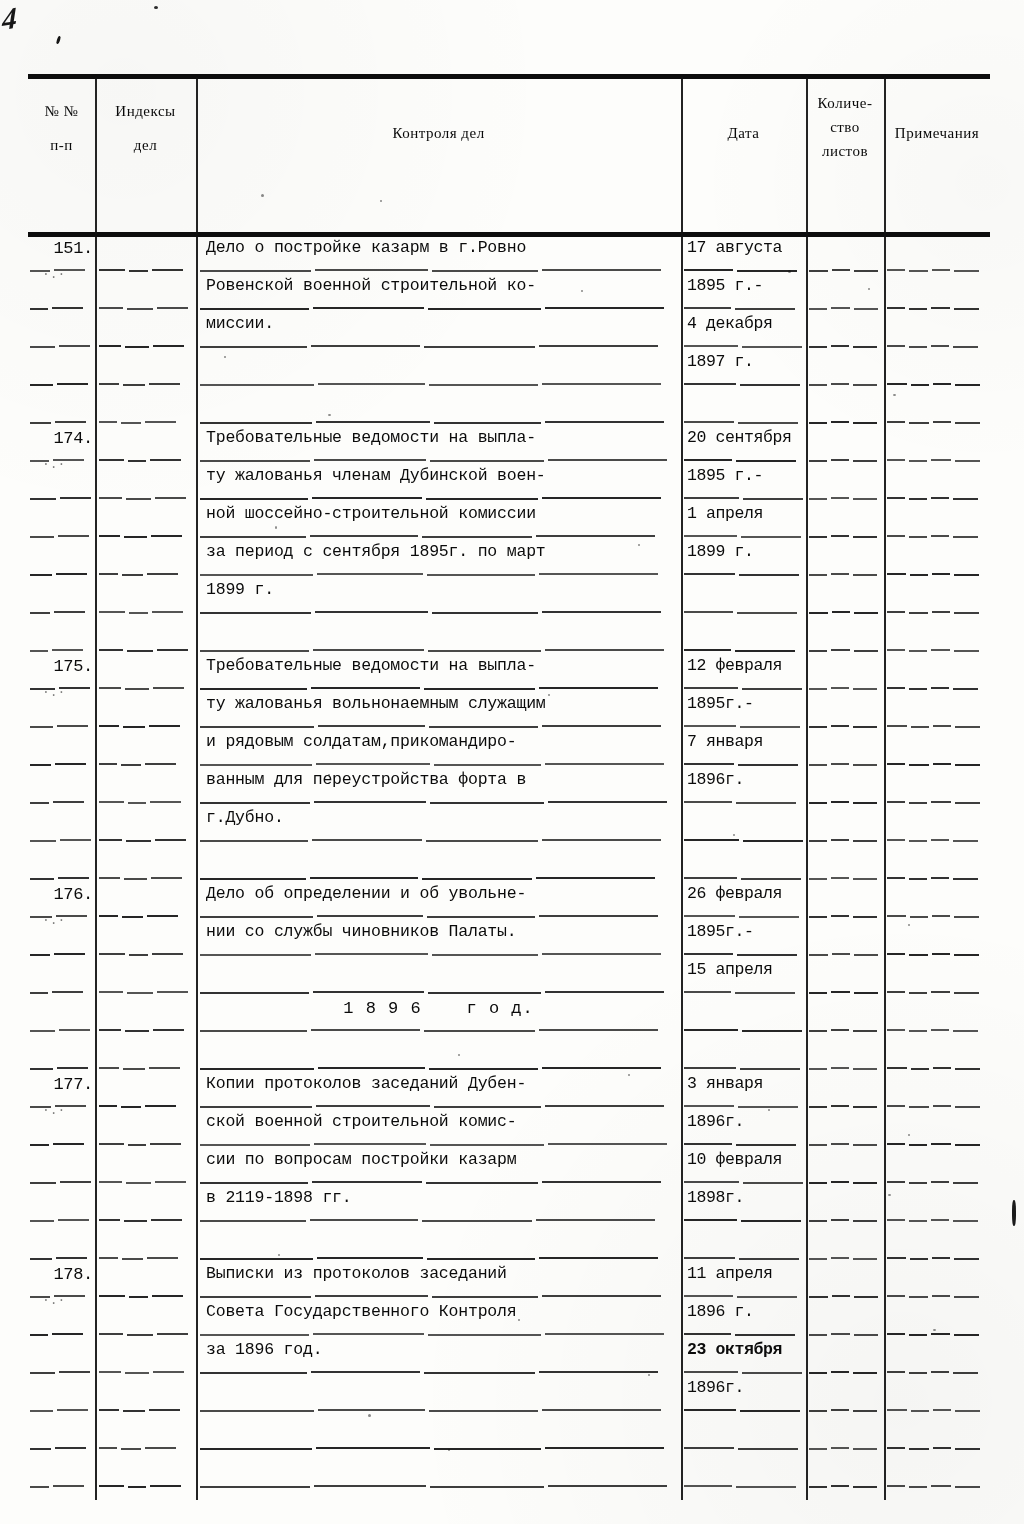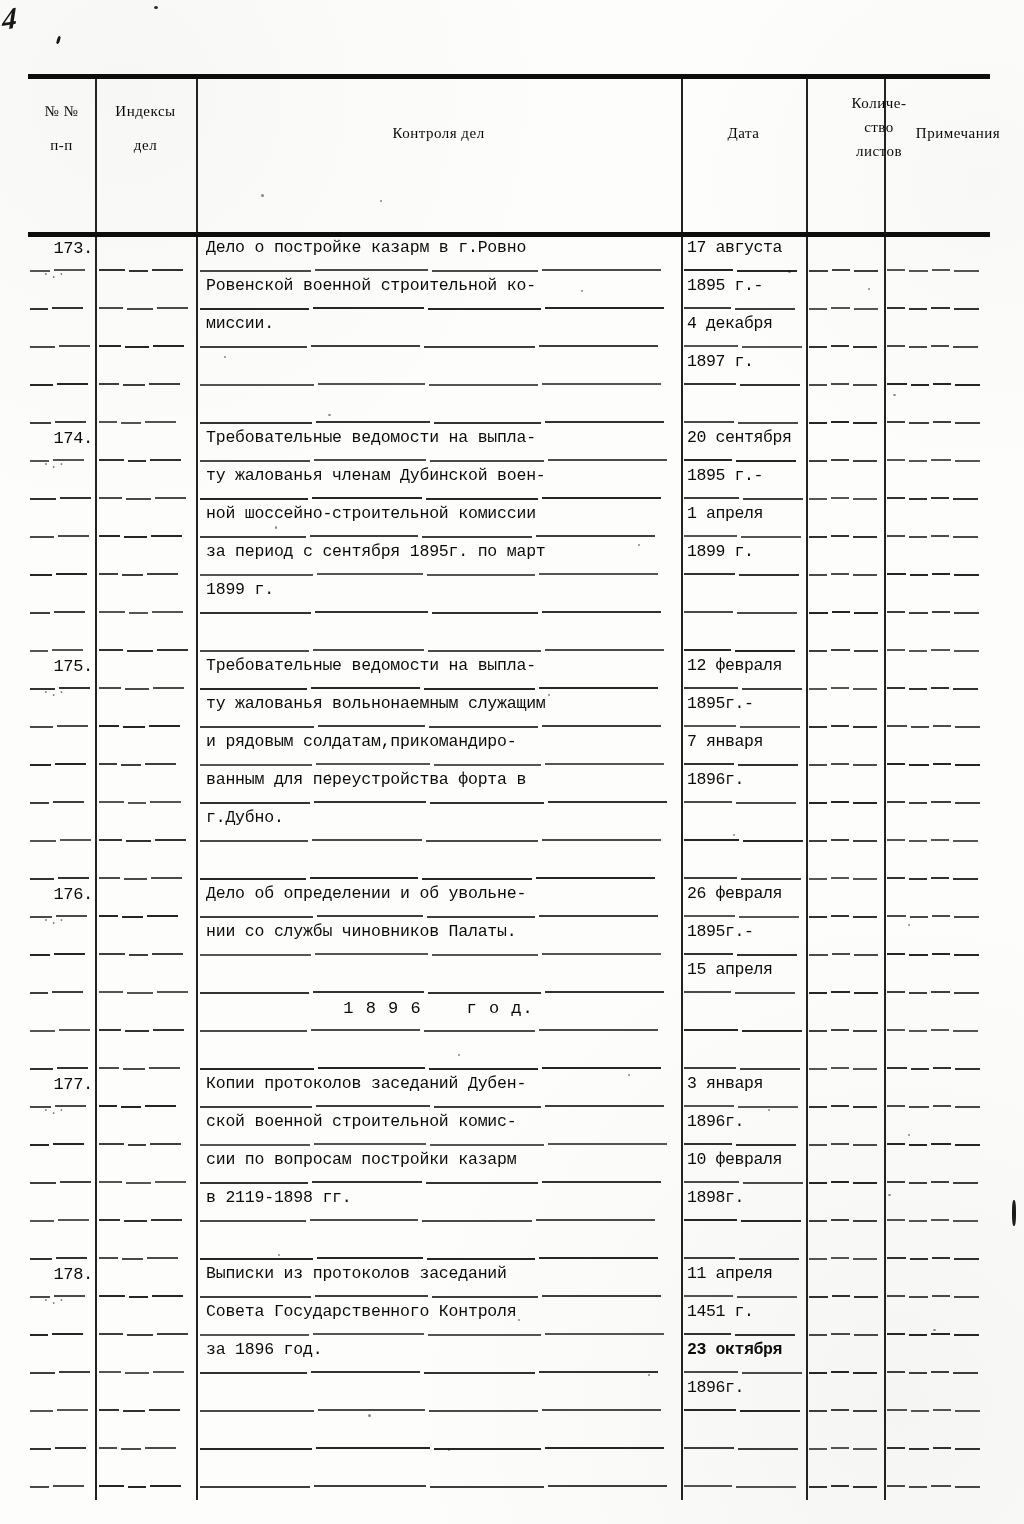--- a/index.html
+++ b/index.html
@@ -794,26 +794,26 @@
         <div class="vrule" style="left: 653px; top: 3px; height: 1423px;"></div>
         <div class="vrule" style="left: 778px; top: 3px; height: 1423px;"></div>
         <div class="vrule" style="left: 856px; top: 3px; height: 1423px;"></div>
       </div>
 
     <div id="header-labels">
         <div class="head-cell" style="left: 0px; width: 67px; top: 20px; line-height: 34px;"><span>№  №</span><span class="l2">п-п</span></div>
         <div class="head-cell" style="left: 67px; width: 101px; top: 20px; line-height: 34px;"><span>Индексы</span><span class="l2">дел</span></div>
         <div class="head-cell" style="left: 168px; width: 485px; top: 44px; line-height: 30px;"><span>Контроля  дел</span></div>
         <div class="head-cell" style="left: 653px; width: 125px; top: 44px; line-height: 30px;"><span>Дата</span></div>
-        <div class="head-cell" style="left: 812px; width: 78px; top: 17px; line-height: 24px;"><span>Количе-</span><span class="l2">ство</span><span class="l2">листов</span></div>
-        <div class="head-cell" style="left: 856px; width: 106px; top: 44px; line-height: 30px; padding-left: 21px;"><span>Примечания</span></div>
+        <div class="head-cell" style="left: 778px; width: 78px; top: 17px; line-height: 24px;"><span>Количе-</span><span class="l2">ство</span><span class="l2">листов</span></div>
+        <div class="head-cell" style="left: 856px; width: 106px; top: 44px; line-height: 30px;"><span>Примечания</span></div>
       </div>
 
     <div id="body-content">
-        <div class="num-text" style="left: 8px; top: 166px; width: 57px; text-align: right;">173.</div>
+        <div class="num-text" style="left: 8px; top: 166px; width: 57px; text-align: right;">151.</div>
         <div class="smudge" style="left: 14px; top: 194px;">·.·</div>
         <div class="cell-text" style="left: 178px; top: 166px;">Дело о постройке казарм в г.Ровно</div>
         <div class="cell-text" style="left: 178px; top: 204px;">Ровенской военной строительной ко-</div>
         <div class="cell-text" style="left: 178px; top: 242px;">миссии.</div>
         <div class="date-text" style="left: 659px; top: 166px;">17 августа</div>
         <div class="date-text" style="left: 659px; top: 204px;">1895 г.-</div>
         <div class="date-text" style="left: 659px; top: 242px;">4 декабря</div>
         <div class="date-text" style="left: 659px; top: 280px;">1897 г.</div>
         <div class="num-text" style="left: 8px; top: 356px; width: 57px; text-align: right;">174.</div>
         <div class="smudge" style="left: 14px; top: 384px;">·.·</div>
@@ -853,21 +853,21 @@
         <div class="date-text" style="left: 659px; top: 1002px;">3 января</div>
         <div class="date-text" style="left: 659px; top: 1040px;">1896г.</div>
         <div class="date-text" style="left: 659px; top: 1078px;">10 февраля</div>
         <div class="date-text" style="left: 659px; top: 1116px;">1898г.</div>
         <div class="num-text" style="left: 8px; top: 1192px; width: 57px; text-align: right;">178.</div>
         <div class="smudge" style="left: 14px; top: 1220px;">·.·</div>
         <div class="cell-text" style="left: 178px; top: 1192px;">Выписки из протоколов заседаний</div>
         <div class="cell-text" style="left: 178px; top: 1230px;">Совета Государственного Контроля</div>
         <div class="cell-text" style="left: 178px; top: 1268px;">за 1896 год.</div>
         <div class="date-text" style="left: 659px; top: 1192px;">11 апреля</div>
-        <div class="date-text" style="left: 659px; top: 1230px;">1451 г.</div>
+        <div class="date-text" style="left: 659px; top: 1230px;">1896 г.</div>
         <div class="date-text" style="left: 659px; top: 1268px; font-weight: bold;">23 октября</div>
         <div class="date-text" style="left: 659px; top: 1306px;">1896г.</div>
         <div class="year-heading" style="left: 168px; width: 485px; text-align: center; top: 926px;">1 8 9 6    г о д.</div>
       </div>
 
     <div id="dust-layer">
         <div class="dust" style="left: 233px; top: 120px; width: 3px; height: 3px;"></div>
         <div class="dust" style="left: 352px; top: 126px; width: 2px; height: 2px;"></div>
         <div class="dust" style="left: 553px; top: 216px; width: 2px; height: 2px;"></div>
         <div class="dust" style="left: 196px; top: 282px; width: 2px; height: 2px;"></div>

